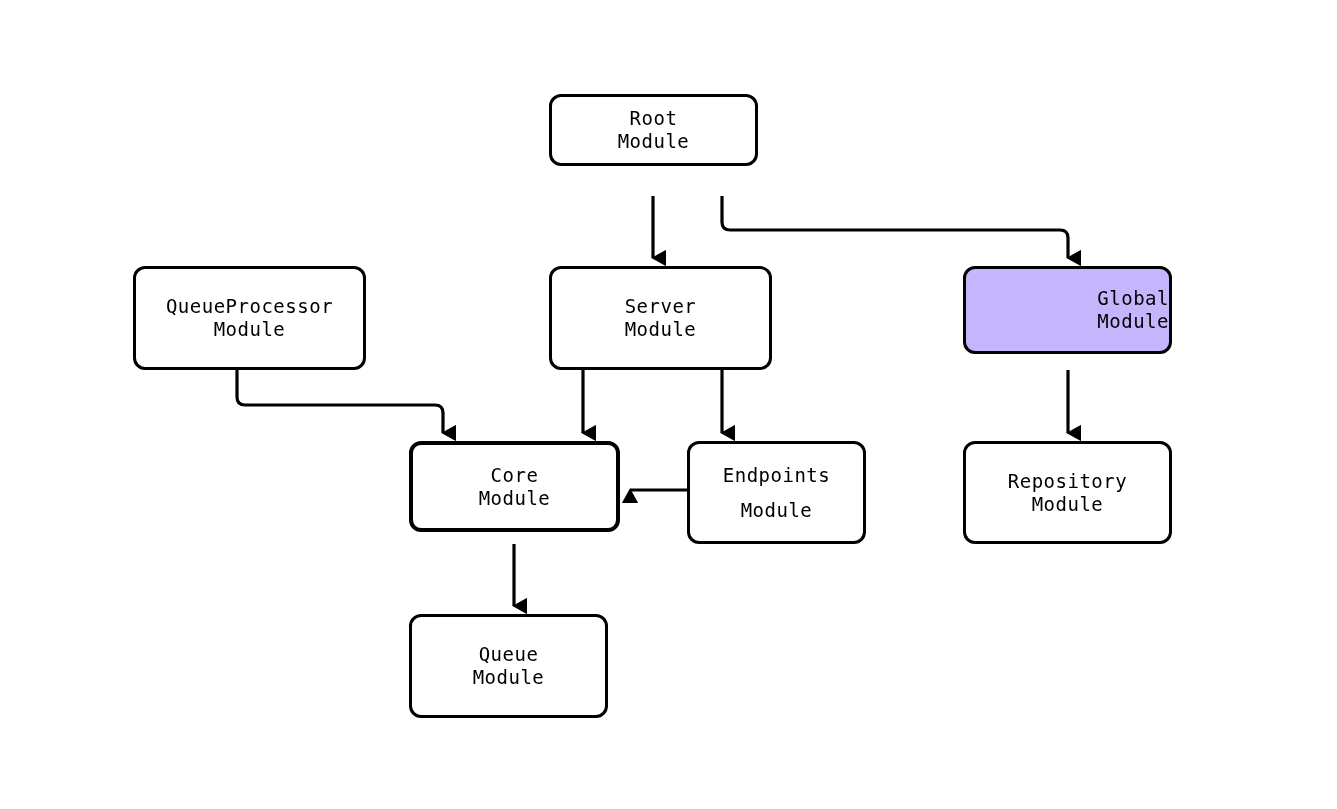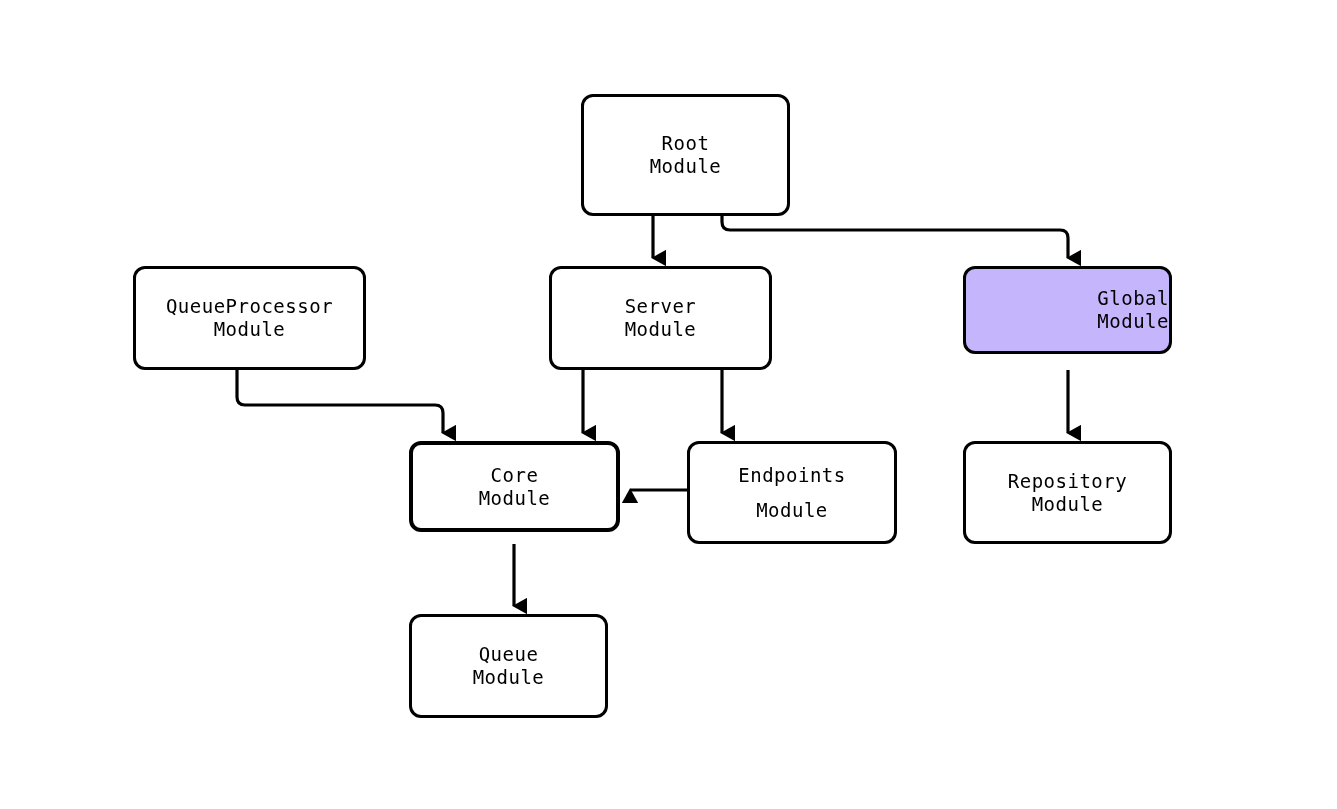--- a/index.html
+++ b/index.html
@@ -64,21 +64,21 @@
         <path d="M 722 196 L 722 222 Q 722 230 730 230 L 1060 230 Q 1068 230 1068 238 L 1068 258" marker-end="url(#arrow-down)"></path>
         <path d="M 583 370 L 583 433" marker-end="url(#arrow-down)"></path>
         <path d="M 722 370 L 722 433" marker-end="url(#arrow-down)"></path>
         <path d="M 237 370 L 237 397 Q 237 405 245 405 L 435 405 Q 443 405 443 413 L 443 433" marker-end="url(#arrow-down)"></path>
         <path d="M 687 490 L 630 490" marker-end="url(#arrow-down)"></path>
         <path d="M 1068 370 L 1068 433" marker-end="url(#arrow-down)"></path>
         <path d="M 514 544 L 514 606" marker-end="url(#arrow-down)"></path>
       </g>
   </svg>
 
-  <div class="node" style="left: 549px; top: 94px; width: 209px; height: 122px; border-width: 3px; border-color: rgb(0, 0, 0); background: rgb(255, 255, 255); margin-left: 32px;">
+  <div class="node" style="left: 549px; top: 94px; width: 209px; height: 72px; border-width: 3px; border-color: rgb(0, 0, 0); background: rgb(255, 255, 255);">
     <span class="label-line">Root</span>
     <span class="label-line">Module</span>
   </div>
 
   <div class="node" style="left: 133px; top: 266px; width: 233px; height: 104px; border-width: 3px; border-color: rgb(0, 0, 0); background: rgb(255, 255, 255);">
     <span class="label-line">QueueProcessor</span>
     <span class="label-line">Module</span>
   </div>
 
   <div class="node" style="left: 549px; top: 266px; width: 223px; height: 104px; border-width: 3px; border-color: rgb(0, 0, 0); background: rgb(255, 255, 255);">
@@ -89,21 +89,21 @@
   <div class="node" style="left: 963px; top: 266px; width: 209px; height: 88px; border-width: 3px; border-color: rgb(0, 0, 0); background: #c4b5fd; align-items: flex-end;">
     <span class="label-line">Global</span>
     <span class="label-line">Module</span>
   </div>
 
   <div class="node" style="left: 409px; top: 441px; width: 211px; height: 91px; border-width: 4px; border-color: rgb(0, 0, 0); background: rgb(255, 255, 255);">
     <span class="label-line">Core</span>
     <span class="label-line">Module</span>
   </div>
 
-  <div class="node" style="left: 687px; top: 441px; width: 210px; height: 103px; border-width: 3px; border-color: rgb(0, 0, 0); background: rgb(255, 255, 255); gap: 12px;">
+  <div class="node" style="left: 687px; top: 441px; width: 179px; height: 103px; border-width: 3px; border-color: rgb(0, 0, 0); background: rgb(255, 255, 255); gap: 12px;">
     <span class="label-line">Endpoints</span>
     <span class="label-line">Module</span>
   </div>
 
   <div class="node" style="left: 963px; top: 441px; width: 209px; height: 103px; border-width: 3px; border-color: rgb(0, 0, 0); background: rgb(255, 255, 255);">
     <span class="label-line">Repository</span>
     <span class="label-line">Module</span>
   </div>
 
   <div class="node" style="left: 409px; top: 614px; width: 199px; height: 104px; border-width: 3px; border-color: rgb(0, 0, 0); background: rgb(255, 255, 255);">

